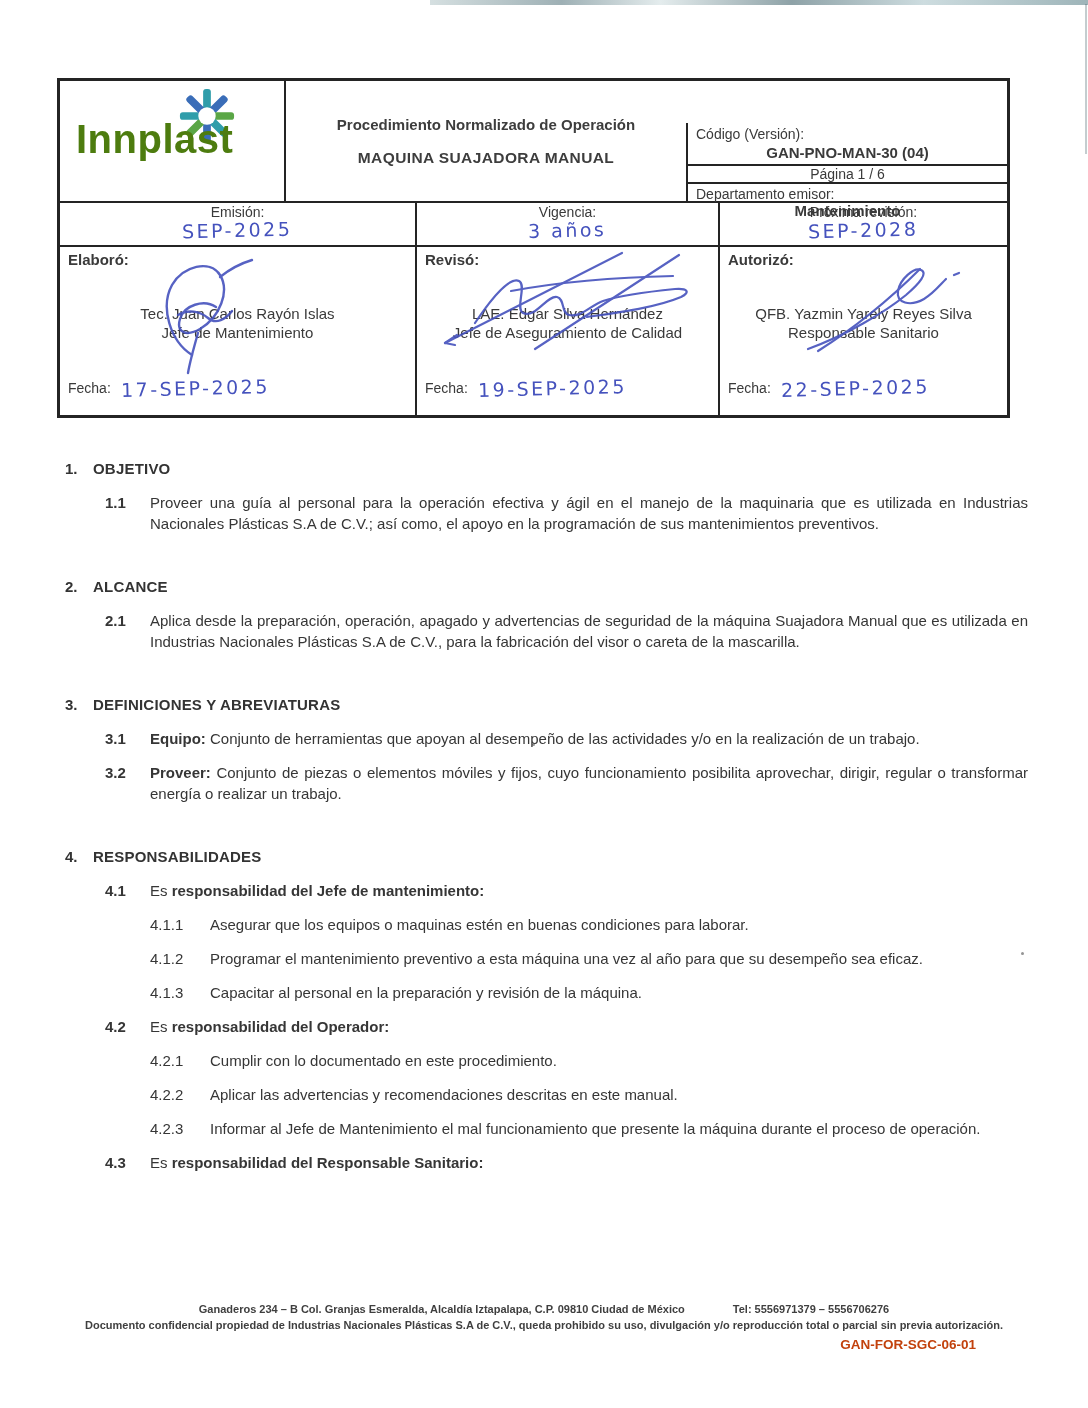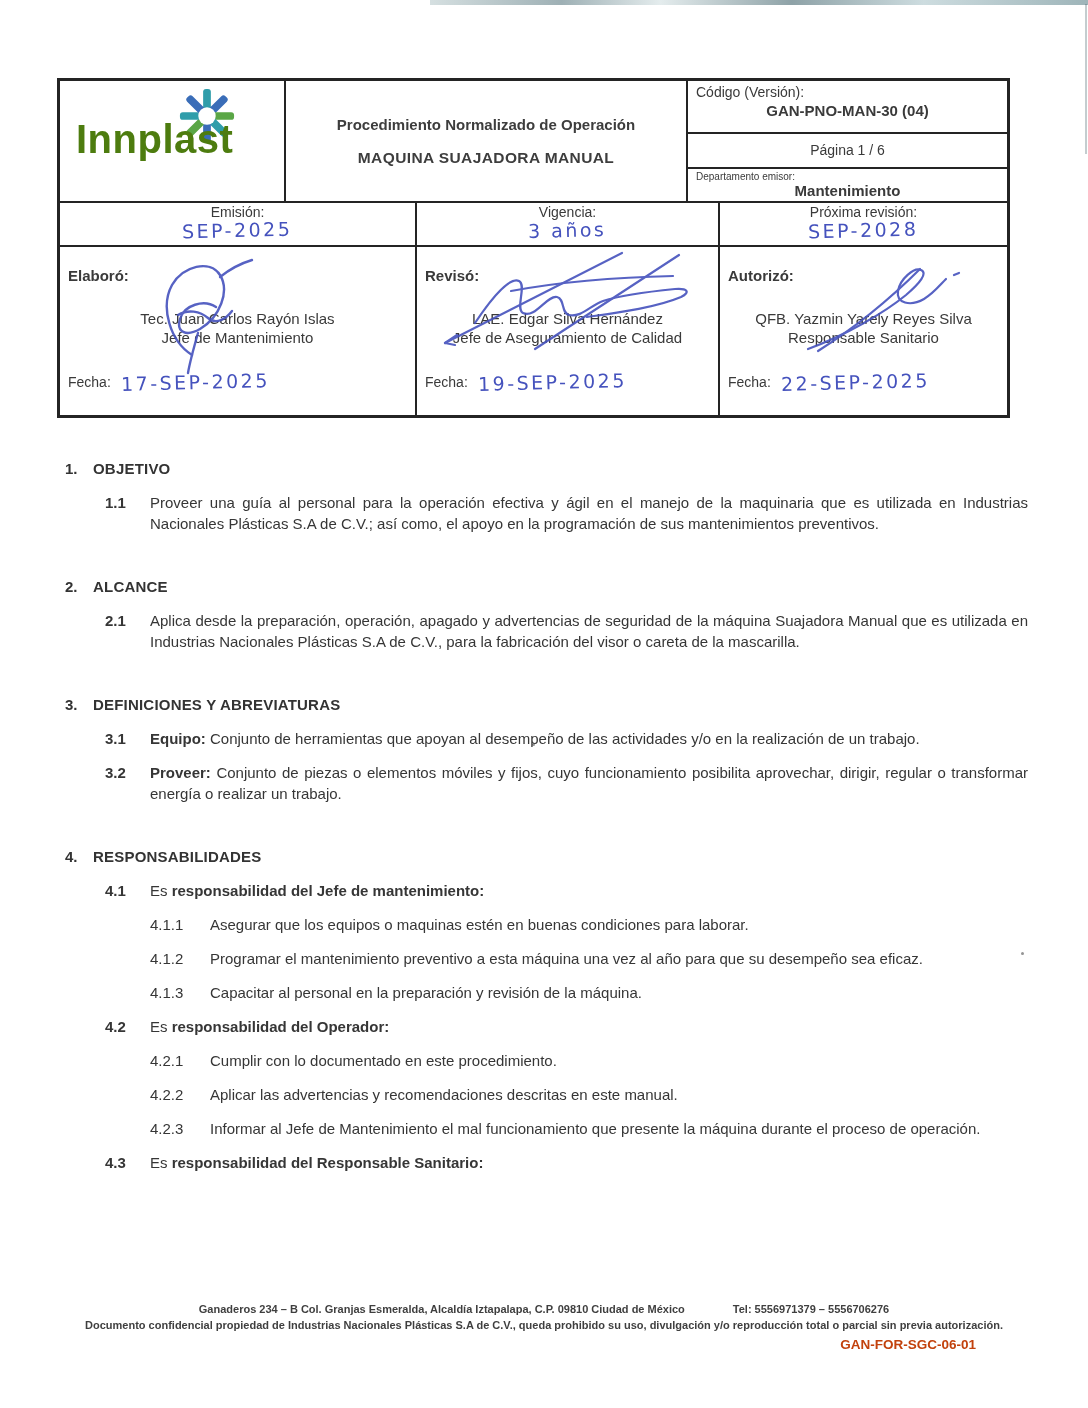--- a/index.html
+++ b/index.html
@@ -16,45 +16,45 @@
   .hrow{display:flex;box-sizing:border-box;}
   .cell{box-sizing:border-box;position:relative;}
   .vline{border-left:2px solid #242424;}
   .tline{border-top:2px solid #242424;}
   
   #r1{height:120px;}
   #logo-cell{width:224px;}
   #title-cell{width:402px;display:flex;flex-direction:column;align-items:center;justify-content:center;gap:16px;text-align:center;}
   #title-cell .t1{font-weight:bold;font-size:15px;color:#3d3d3d;}
   #title-cell .t2{font-weight:bold;font-size:15.5px;letter-spacing:.4px;color:#3d3d3d;}
-  #code-col{flex:1;display:flex;flex-direction:column;}
+  #code-col{flex:1;display:flex;flex-direction:column;margin-top:42px;}
   #codigo-box{height:52px;padding:3px 8px;}
   #codigo-box .lbl{font-size:14px;}
   #codigo-box .val{font-size:15px;font-weight:bold;text-align:center;margin-top:2px;}
   #pagina-box{height:39px;display:flex;align-items:center;justify-content:center;font-size:14px;}
   #dept-box{flex:1;padding:2px 8px;}
-  #dept-box .lbl{font-size:10px;}
+  #dept-box .lbl{font-size:14px;}
   #dept-box .val{font-size:15px;font-weight:bold;text-align:center;}
   
   #logo-text{position:absolute;left:16px;top:36px;font-size:40px;font-weight:bold;color:#4d7c0f;letter-spacing:.5px;}
   #logo-icon{position:absolute;left:118px;top:6px;}
   
   #r2{height:44px;}
   .d-cell{display:flex;flex-direction:column;align-items:center;}
   .d-cell .lbl{font-size:14px;margin-top:1px;}
   .c1{width:355px;} .c2{width:303px;} .c3{flex:1;}
   .hand{font-family:"DejaVu Sans",sans-serif;color:#4552bd;font-weight:500;letter-spacing:2.5px;
         transform:rotate(-1.5deg);white-space:nowrap;}
   .d-cell .hand{font-size:19px;margin-top:-1px;}
   
   #r3{height:170px;}
-  .sig-cell{padding:20px 8px;display:flex;flex-direction:column;}
+  .sig-cell{padding:4px 8px;display:flex;flex-direction:column;}
   .sig-cell .role{font-size:15px;font-weight:bold;}
   .sig-names{text-align:center;font-size:15px;line-height:19px;margin-top:auto;}
-  .fecha-row{display:flex;align-items:center;gap:10px;margin-top:auto;margin-bottom:2px;}
+  .fecha-row{display:flex;align-items:center;gap:10px;margin-top:auto;margin-bottom:12px;}
   .fecha-row .lbl{font-size:14px;}
   .fecha-row .hand{font-size:19px;}
   .sig-svg{position:absolute;pointer-events:none;}
   
   #body{position:absolute;left:65px;top:450px;width:963px;font-size:15px;line-height:21px;color:#363636;}
   .section{margin-top:42px;}
   .section:first-child{margin-top:8px;}
   .sec-head{display:flex;font-weight:bold;color:#333;}
   .sec-head .sn{width:16px;flex:none;}
   .sec-head .st{margin-left:12px;letter-spacing:.2px;}

